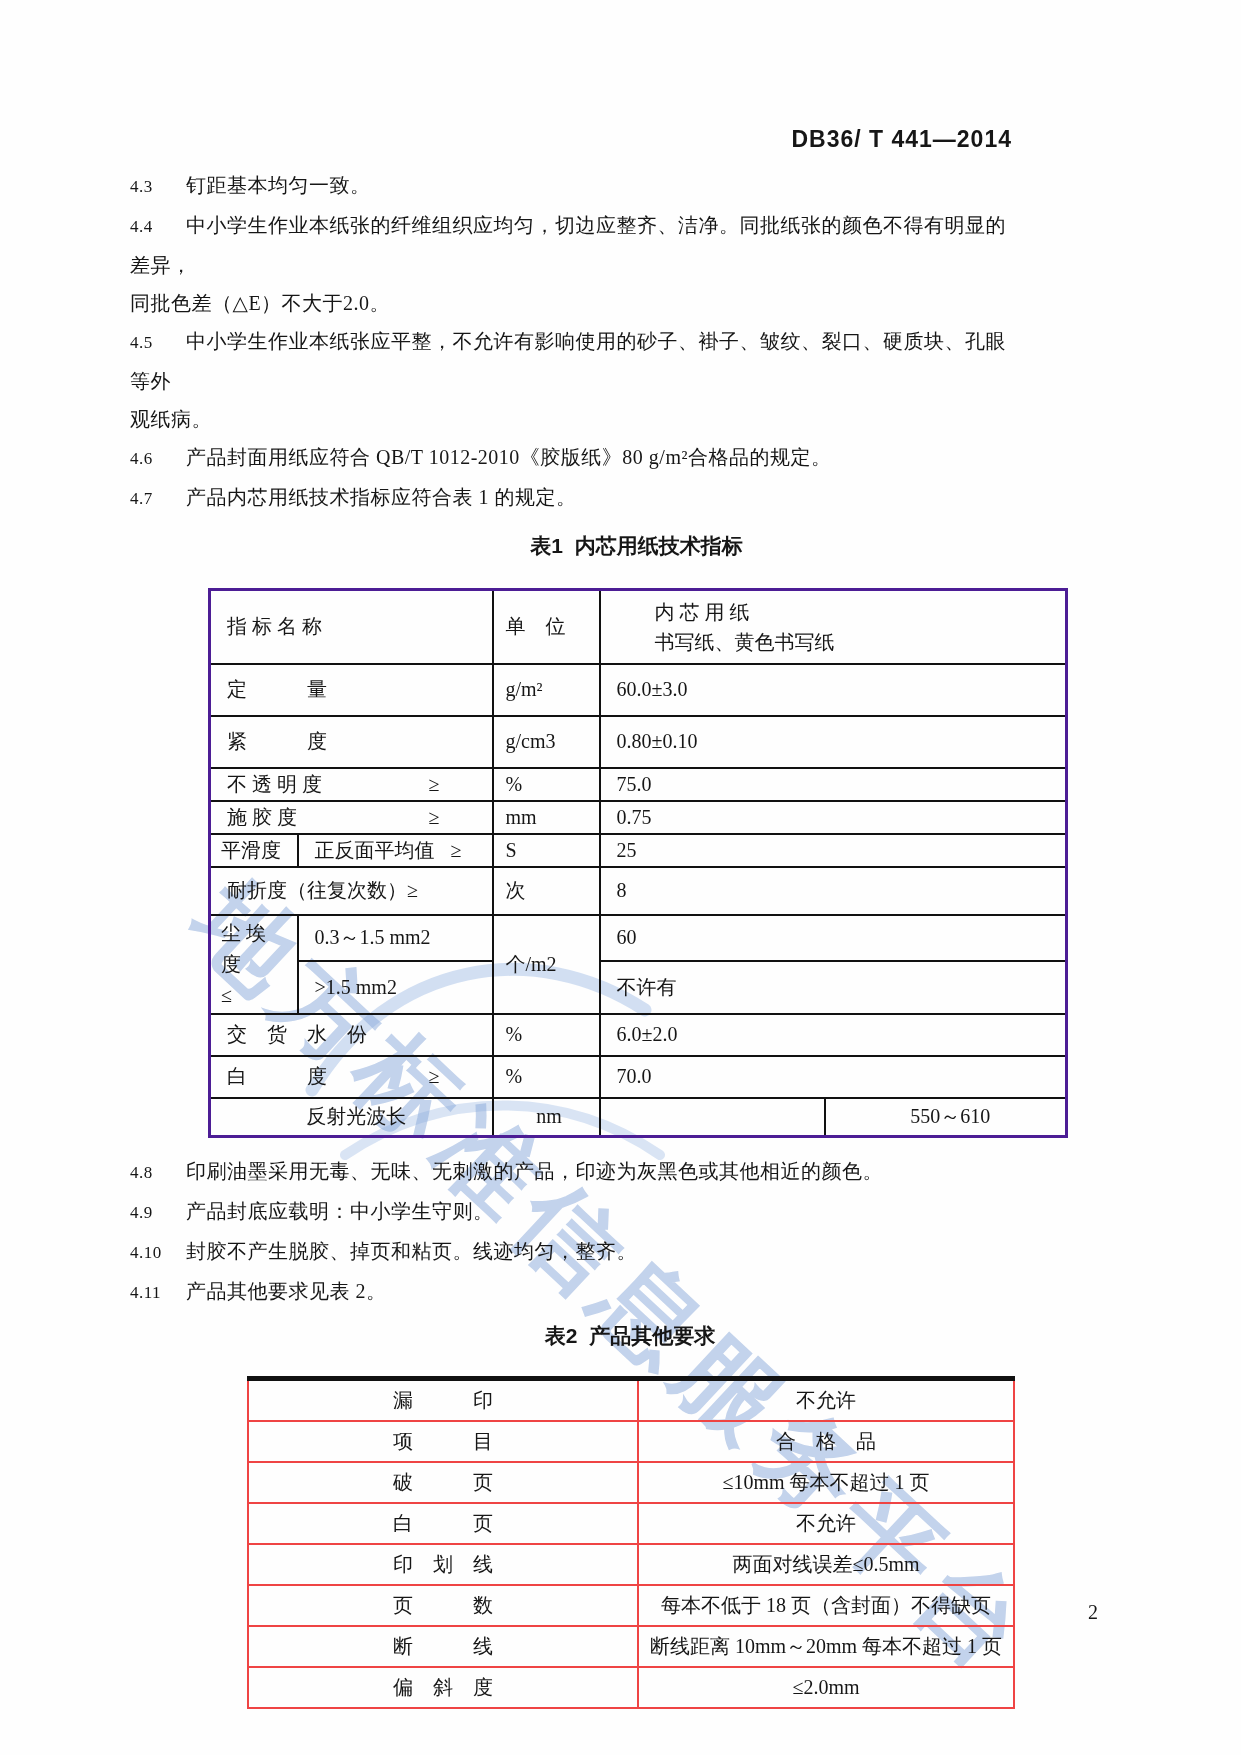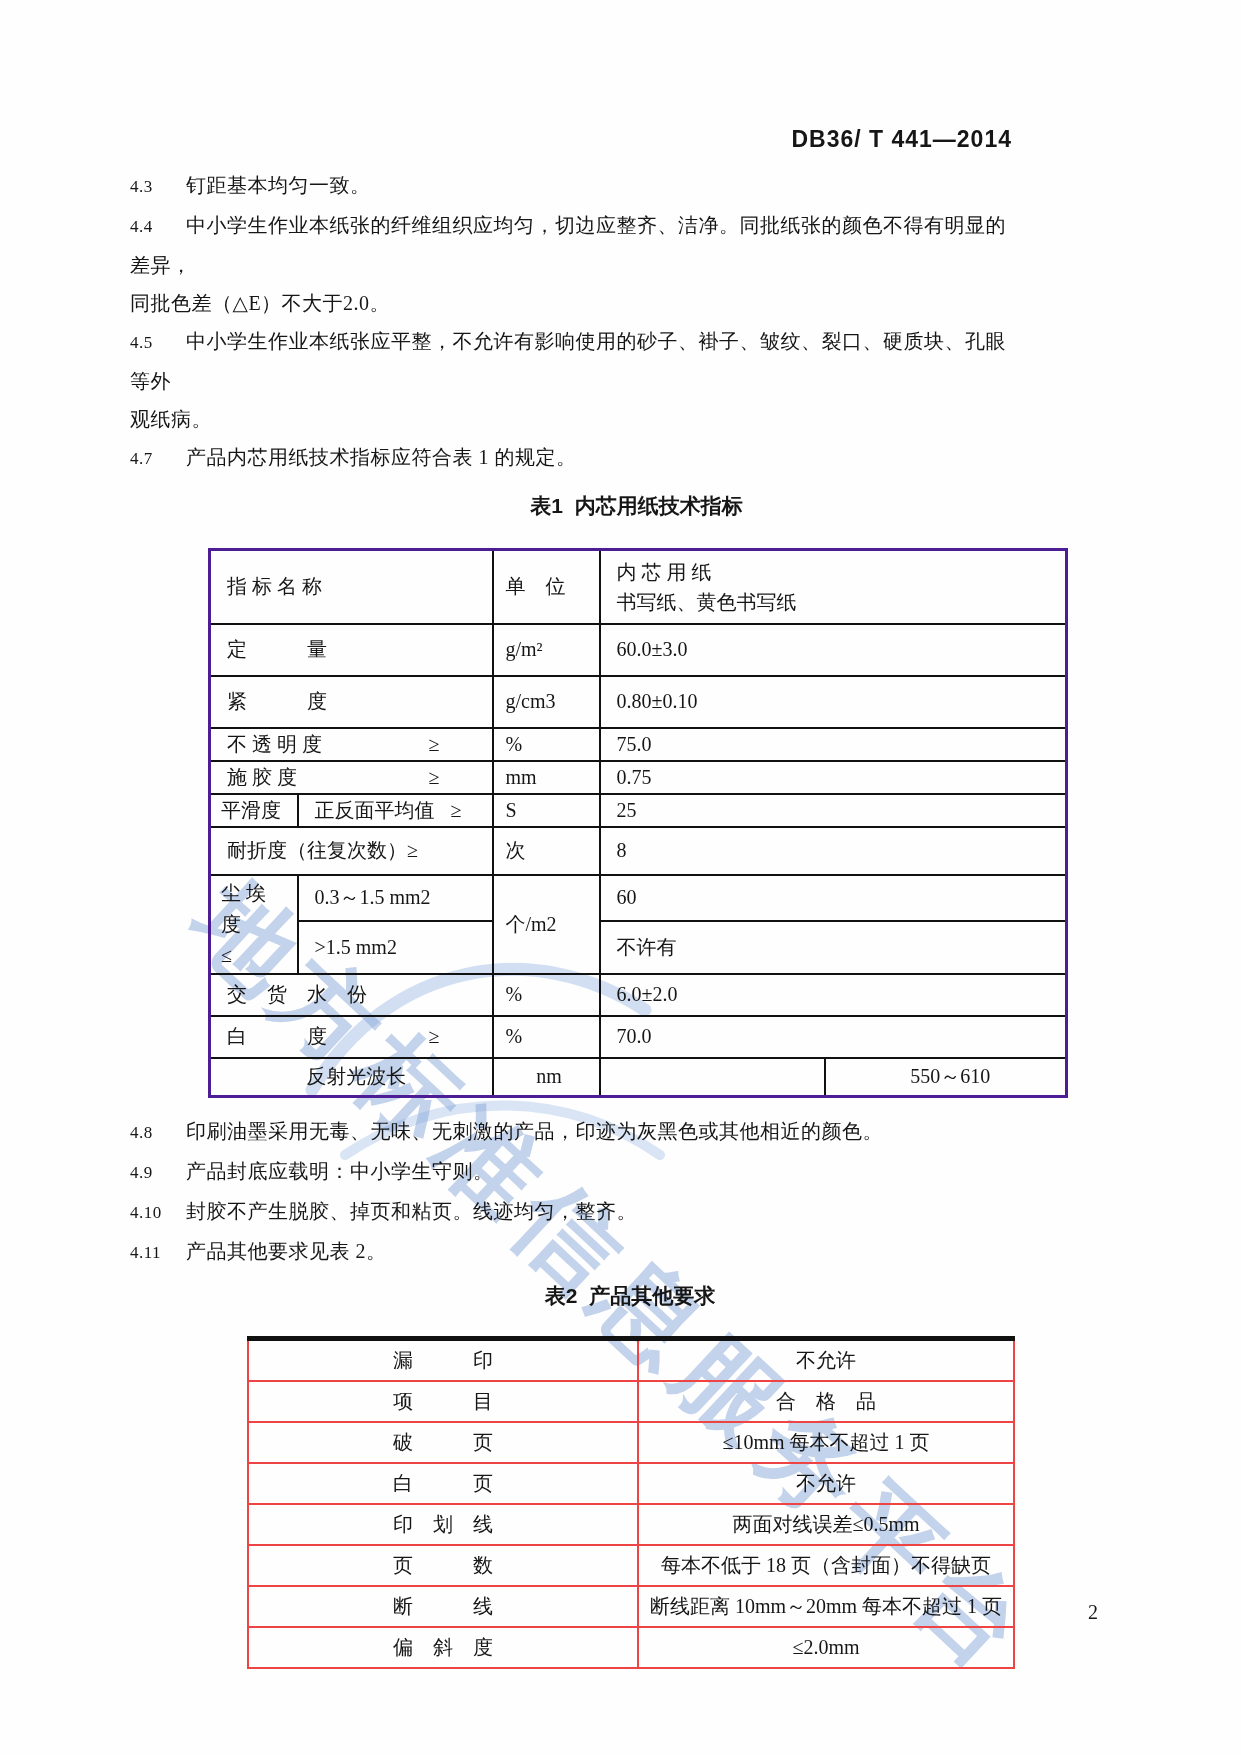--- a/index.html
+++ b/index.html
@@ -46,21 +46,21 @@
   table{border-collapse:collapse; table-layout:fixed;}
   .t1{width:857px; border:3px solid #4c1d95;}
   .t1 td{
     border:2px solid #111; font-size:20px; vertical-align:middle;
     padding:2px 6px 2px 16px; overflow:hidden;
   }
   .t1 td.unit{padding-left:12px;}
   .t1 .between{display:flex; justify-content:space-between; align-items:center; padding-right:46px;}
   .t1 .between2{display:flex; justify-content:space-between; align-items:center; padding-right:24px;}
   .t1 .pre{white-space:pre-line; line-height:1.55; padding-left:10px;}
-  .t1 .twoline div{line-height:1.5;}
+  .t1 .twoline div{line-height:1.5;margin-left:38px;}
   .rh74{height:74px;} .rh52{height:52px;} .rh36{height:24px;}
   .rh48{height:48px;} .rh37{height:37px;} .rh42{height:42px;} .rh46{height:39px;text-align:center;}
   
   .t2{width:766px; border:2px solid #111;}
   .t2 td{
     border:2px solid #ef4444; font-size:20px; text-align:center;
     vertical-align:middle; height:37px; white-space:pre; overflow:hidden;
   }
   .t2 tr:first-child td{border-top:5px solid #111;}
   
@@ -81,20 +81,21 @@
 
   <div class="doc-number sans">DB36/ T 441—2014</div>
 
   <div class="content">
 
     <div class="clause"><span class="num">4.3</span><span class="txt">钉距基本均匀一致。</span></div>
     <div class="clause"><span class="num">4.4</span><span class="txt">中小学生作业本纸张的纤维组织应均匀，切边应整齐、洁净。同批纸张的颜色不得有明显的差异，
 同批色差（△E）不大于2.0。</span></div>
     <div class="clause"><span class="num">4.5</span><span class="txt">中小学生作业本纸张应平整，不允许有影响使用的砂子、褂子、皱纹、裂口、硬质块、孔眼等外
 观纸病。</span></div>
+    <div class="clause"><span class="num">4.6</span><span class="txt">产品封面用纸应符合 QB/T 1012-2010《胶版纸》80 g/m²合格品的规定。</span></div>
     <div class="clause"><span class="num">4.7</span><span class="txt">产品内芯用纸技术指标应符合表 1 的规定。</span></div>
 
     <div class="t1-wrap">
       <div class="tbl-caption cap1"><span>表1</span>&nbsp;&nbsp;<span>内芯用纸技术指标</span></div>
       <table class="t1">
         <colgroup>
             <col style="width:88px">
             <col style="width:195px">
             <col style="width:107px">
             <col style="width:225px">

